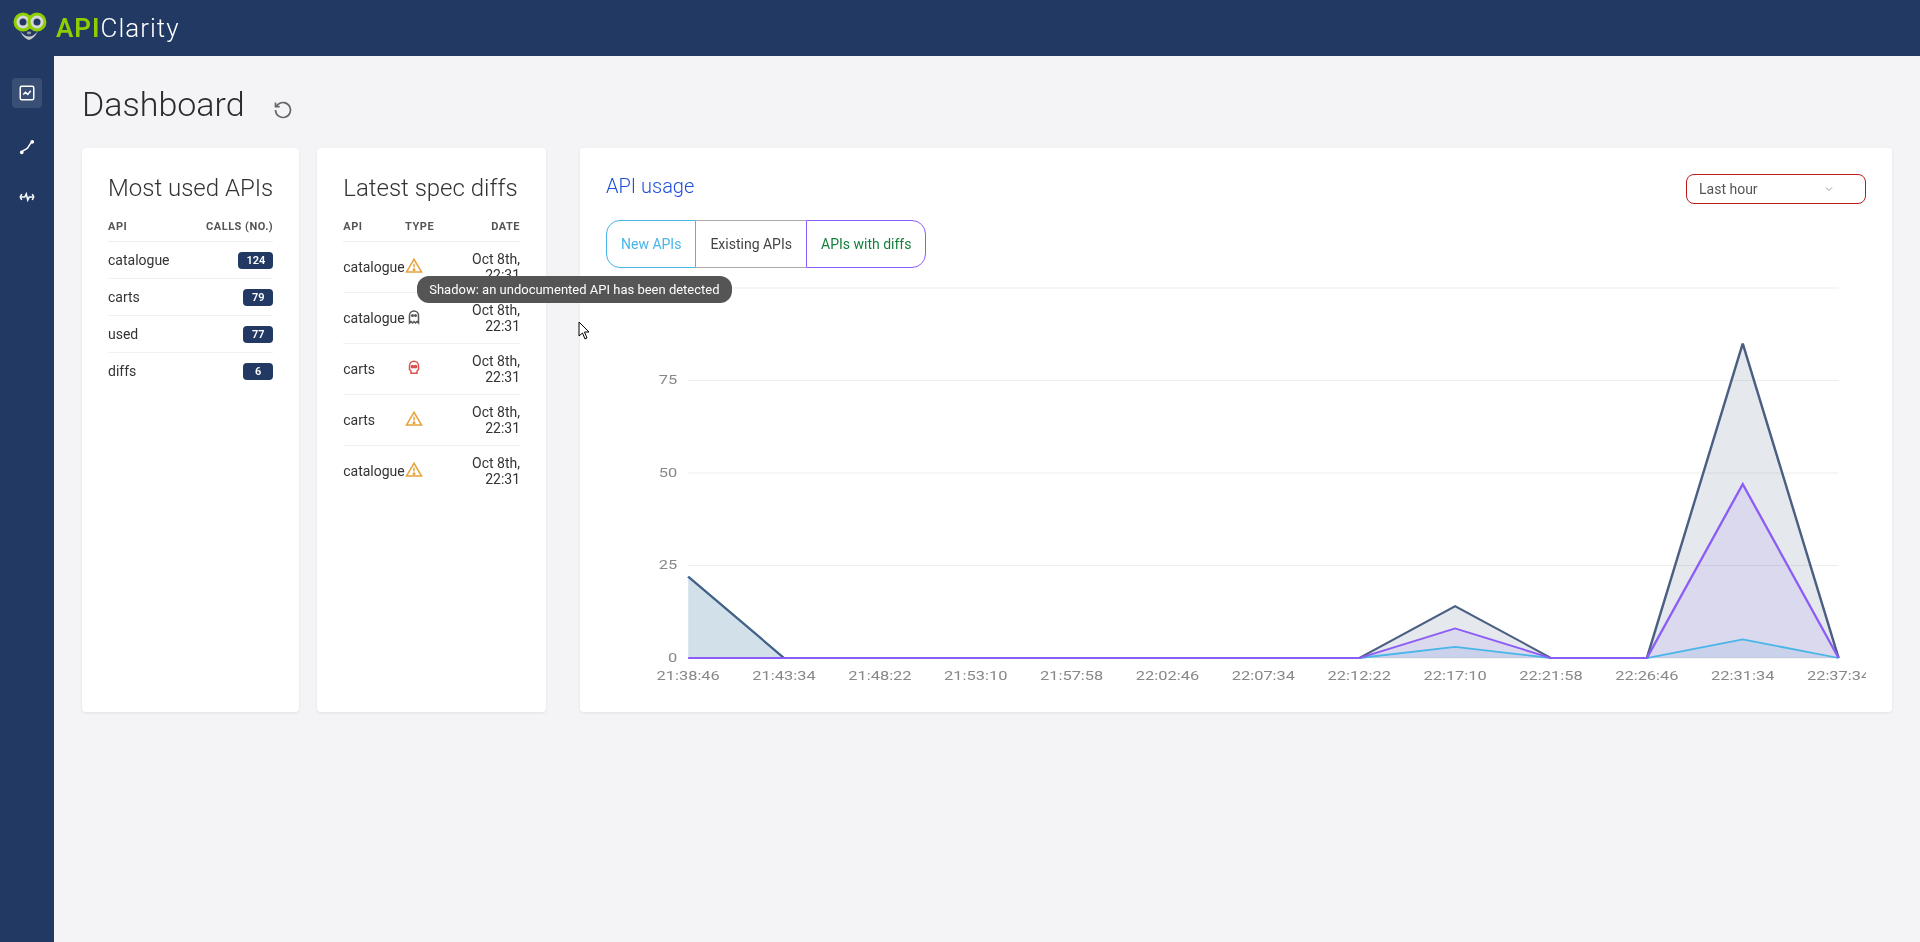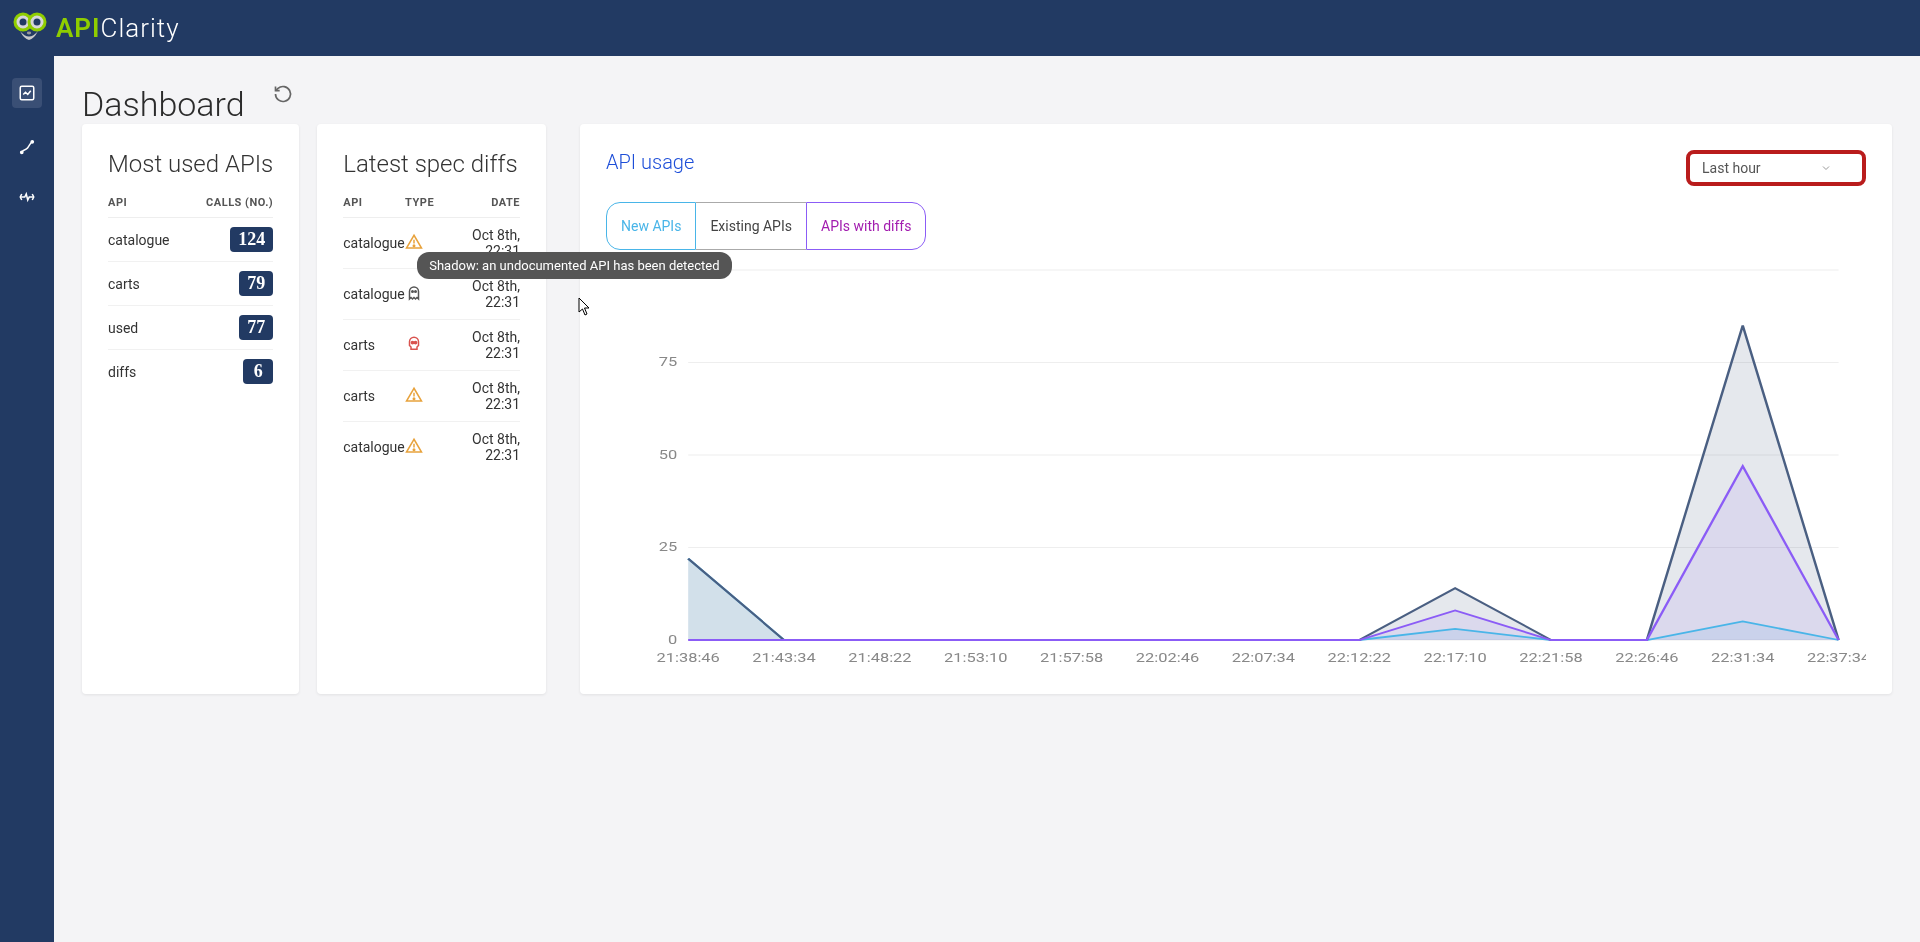--- a/index.html
+++ b/index.html
@@ -7,46 +7,46 @@
   .topbar { height:56px; background:#223a63; display:flex; align-items:center; padding:0 8px; }
   .logo-img { display:flex; align-items:center; margin-right:6px; }
   .brand { font-size:26px; font-weight:300; color:#fff; letter-spacing:1px; }
   .brand .b1 { color:#8fcd00; font-weight:600; }
   .brand .b2 { color:#fff; }
   .layout { display:flex; min-height:calc(100vh - 56px); }
   .sidebar { width:54px; background:#223a63; display:flex; flex-direction:column; align-items:center; padding-top:22px; gap:28px; }
   .side-icon { width:22px; height:22px; color:#fff; cursor:pointer; display:flex; align-items:center; justify-content:center; }
   .side-icon.active { background:#3a4f75; border-radius:4px; padding:4px; width:30px; height:30px; }
   .main { flex:1; padding:28px 28px 30px 28px; }
-  .page-title-row { display:flex; align-items:flex-start; gap:28px; }
+  .page-title-row { display:flex; align-items:flex-end; gap:28px; margin-bottom:24px; }
   .page-title { font-size:34px; font-weight:300; color:#2b2b2b; }
   .refresh-icon { cursor:pointer; color:#666; }
   .grid { display:flex; gap:18px; }
   .leftcol { width:480px; display:flex; gap:18px; }
   .rightcol { flex:1; }
   .card { background:#fff; border-radius:4px; box-shadow:0 1px 3px rgba(0,0,0,0.08); padding:26px 26px 20px 26px; position:relative; }
   .card-title { font-size:24px; font-weight:300; margin-bottom:18px; color:#333; }
   table { width:100%; border-collapse:collapse; }
   th { text-align:left; font-size:11px; font-weight:700; color:#555; text-transform:uppercase; letter-spacing:0.5px; padding-bottom:8px; border-bottom:1px solid #eee; }
   th.right, td.right { text-align:right; }
   td { padding:9px 0; border-bottom:1px solid #f1f1f1; font-size:14px; color:#333; }
   tr:last-child td { border-bottom:none; }
-  .badge { display:inline-block; background:#223a63; color:#fff; font-size:18px; font-weight:600; padding:2px 8px; border-radius:4px; min-width:30px; text-align:center;font-family:Liberation Serif, serif; }
+  .badge { display:inline-block; background:#223a63; color:#fff; font-size:11px; font-weight:600; padding:2px 8px; border-radius:4px; min-width:30px; text-align:center; }
   .diff-icon { display:inline-block; vertical-align:middle; }
-  .select { border:4px solid #b91c1c; background:#fff; padding:6px 30px 6px 12px; border-radius:8px; font-size:14px; color:#555; cursor:pointer; position:relative; min-width:180px; display:inline-flex; align-items:center; justify-content:space-between;margin-left:12px; }
+  .select { border:1px solid #b91c1c; background:#fff; padding:6px 30px 6px 12px; border-radius:8px; font-size:14px; color:#555; cursor:pointer; position:relative; min-width:180px; display:inline-flex; align-items:center; justify-content:space-between;margin-left:12px; }
   .select svg { color:#999; }
   .api-usage-header { display:flex; justify-content:space-between; align-items:flex-start; margin-bottom:16px; }
   .api-usage-title { font-size:20px; font-weight:300; color:#1d4ed8; }
   .pills { display:flex; margin-bottom:10px; }
   .pill { font-size:14px; padding:15px 14px; border:1px solid; background:#fff; }
   .pill.first { border-top-left-radius:14px; border-bottom-left-radius:14px; }
   .pill.last { border-top-right-radius:14px; border-bottom-right-radius:14px; }
   .pill.new { color:#49b5e8; border-color:#49b5e8; }
   .pill.existing { color:#444; border-color:#aaa; border-left:none; border-right:none; }
-  .pill.diffs { color:#a21caf; border-color:#8b5cf6; }
+  .pill.diffs { color:#15803d; border-color:#8b5cf6; }
   .chart-wrap { width:100%; }
   .chart-svg { width:100%; height:410px; }
   .axis-text { font-size:12px; fill:#888; }
   .grid-line { stroke:#eee; stroke-width:1; }
   .tooltip { position:absolute; background:#555; color:#fff; font-size:13px; padding:6px 12px; border-radius:12px; white-space:nowrap; z-index:10; pointer-events:none; }
   .cursor-svg { position:absolute; z-index:11; pointer-events:none; }
 </style>
 </head>
 <body>
 

